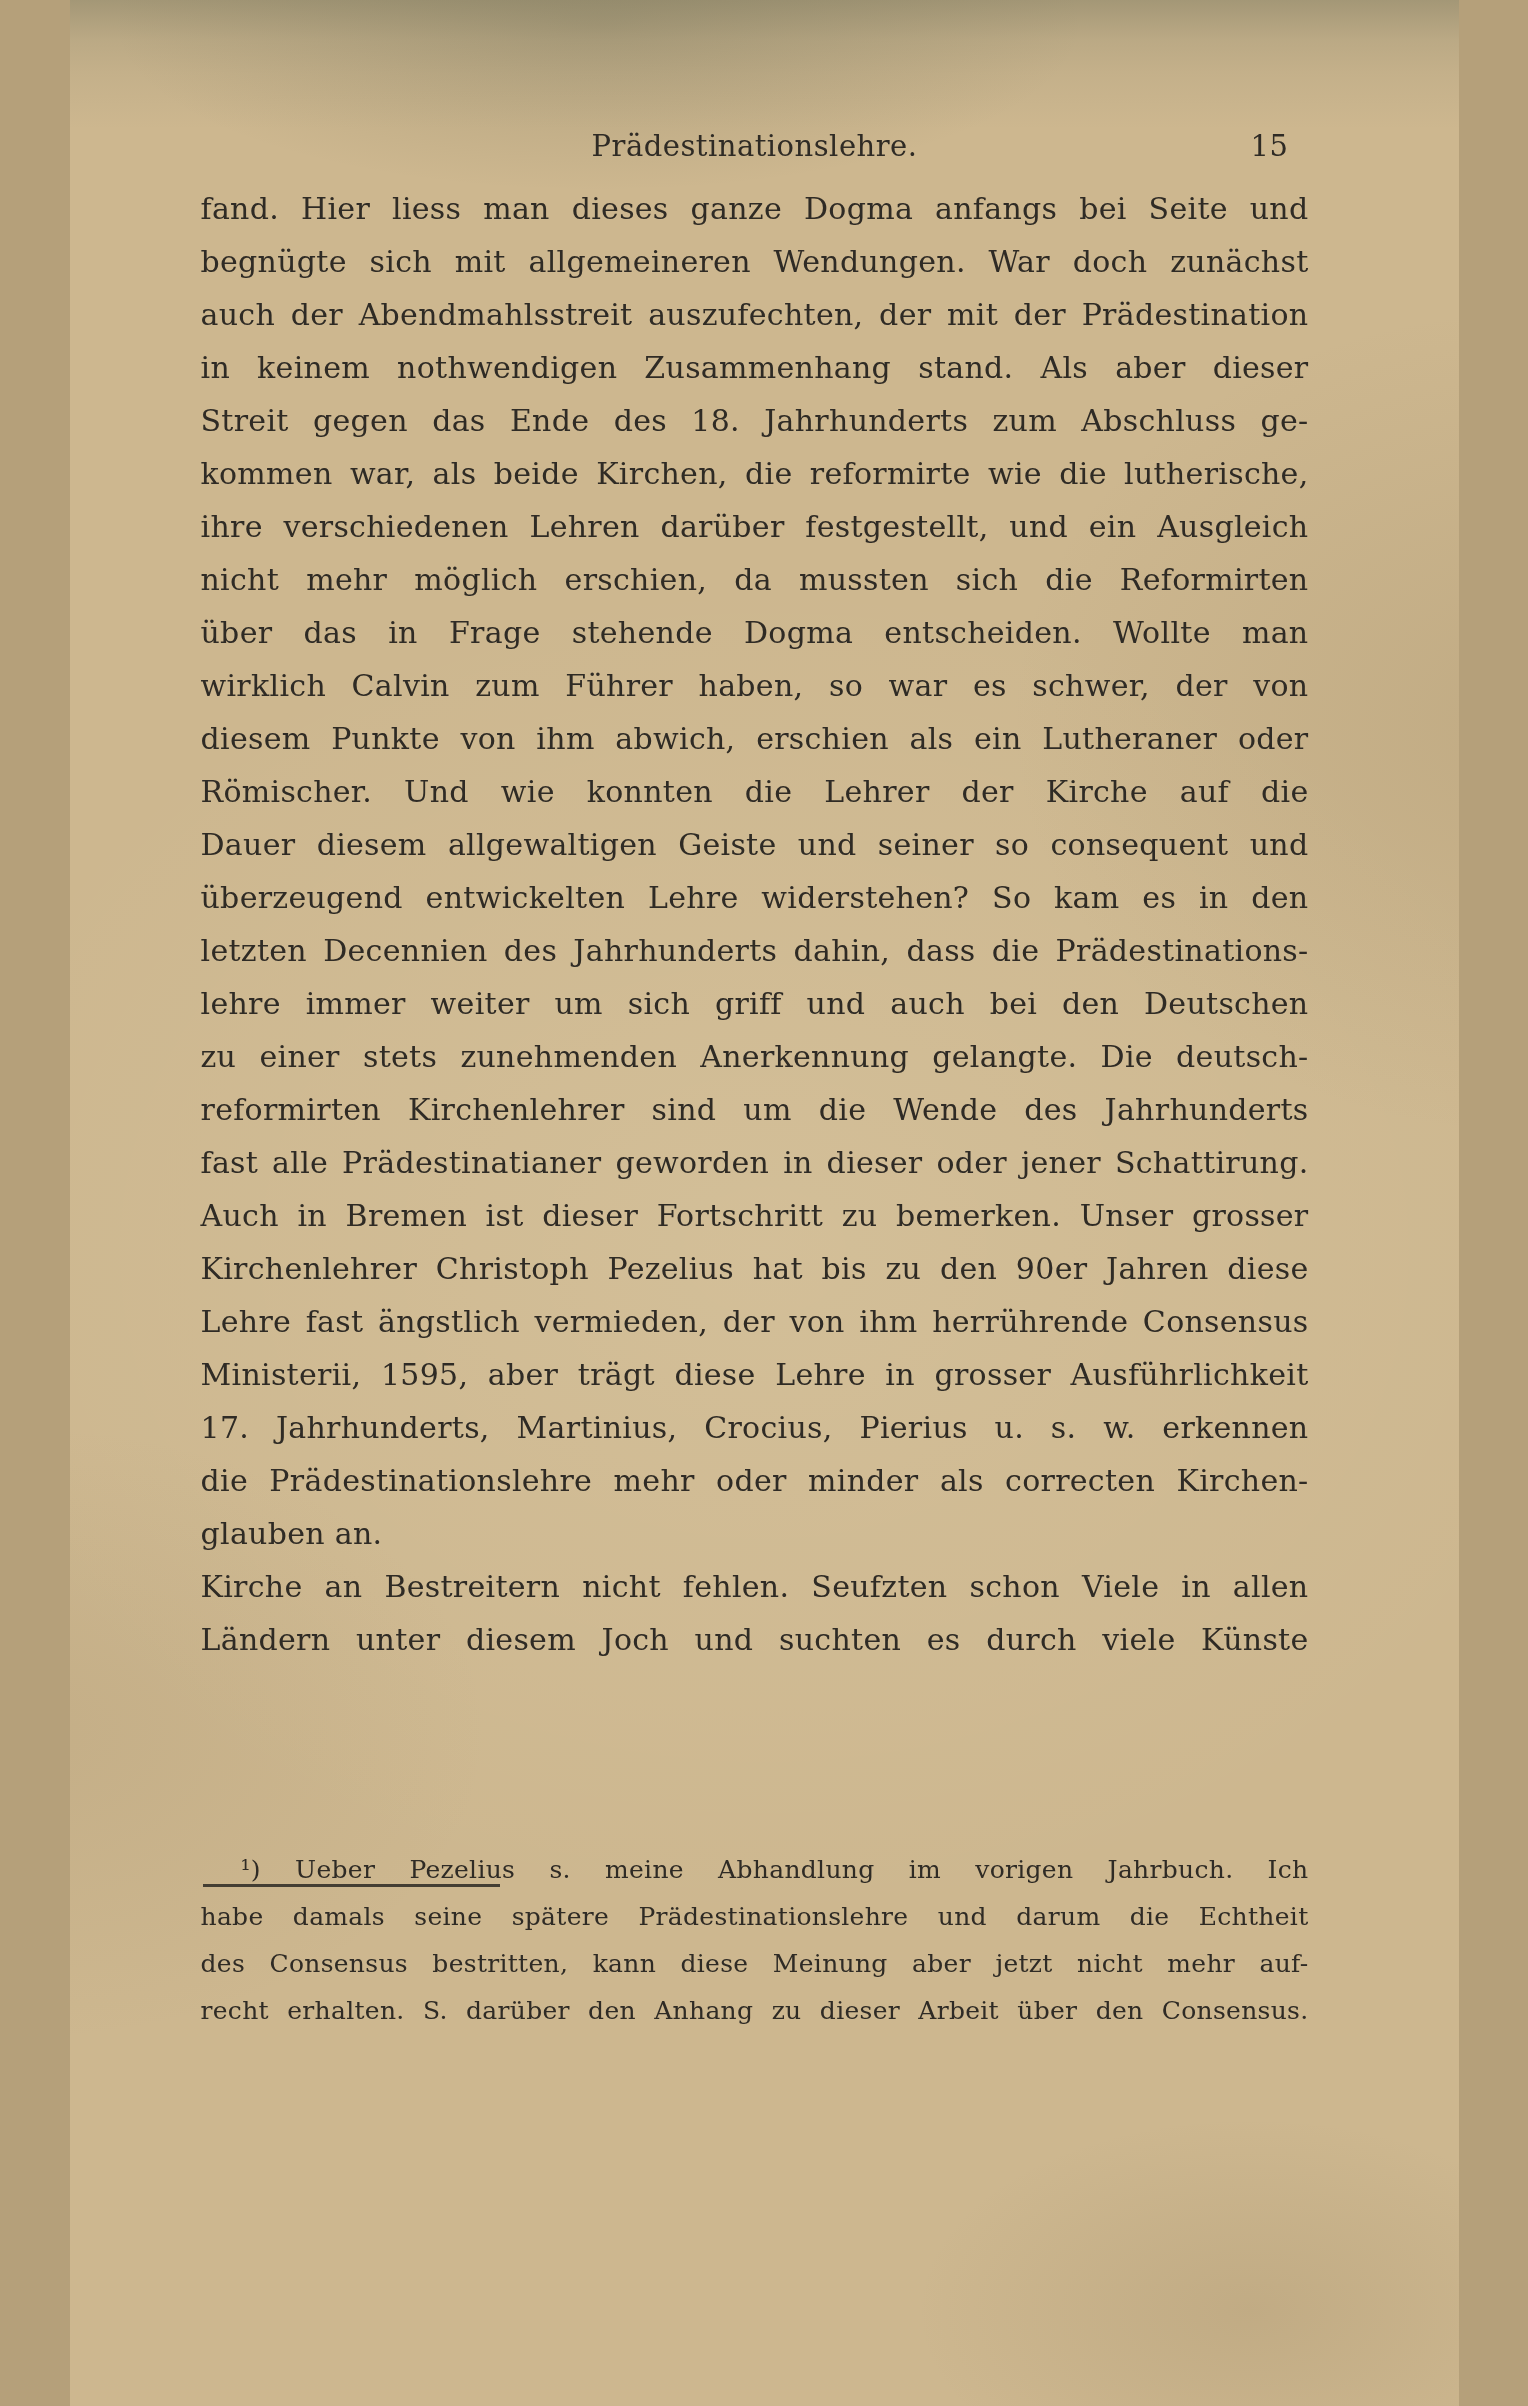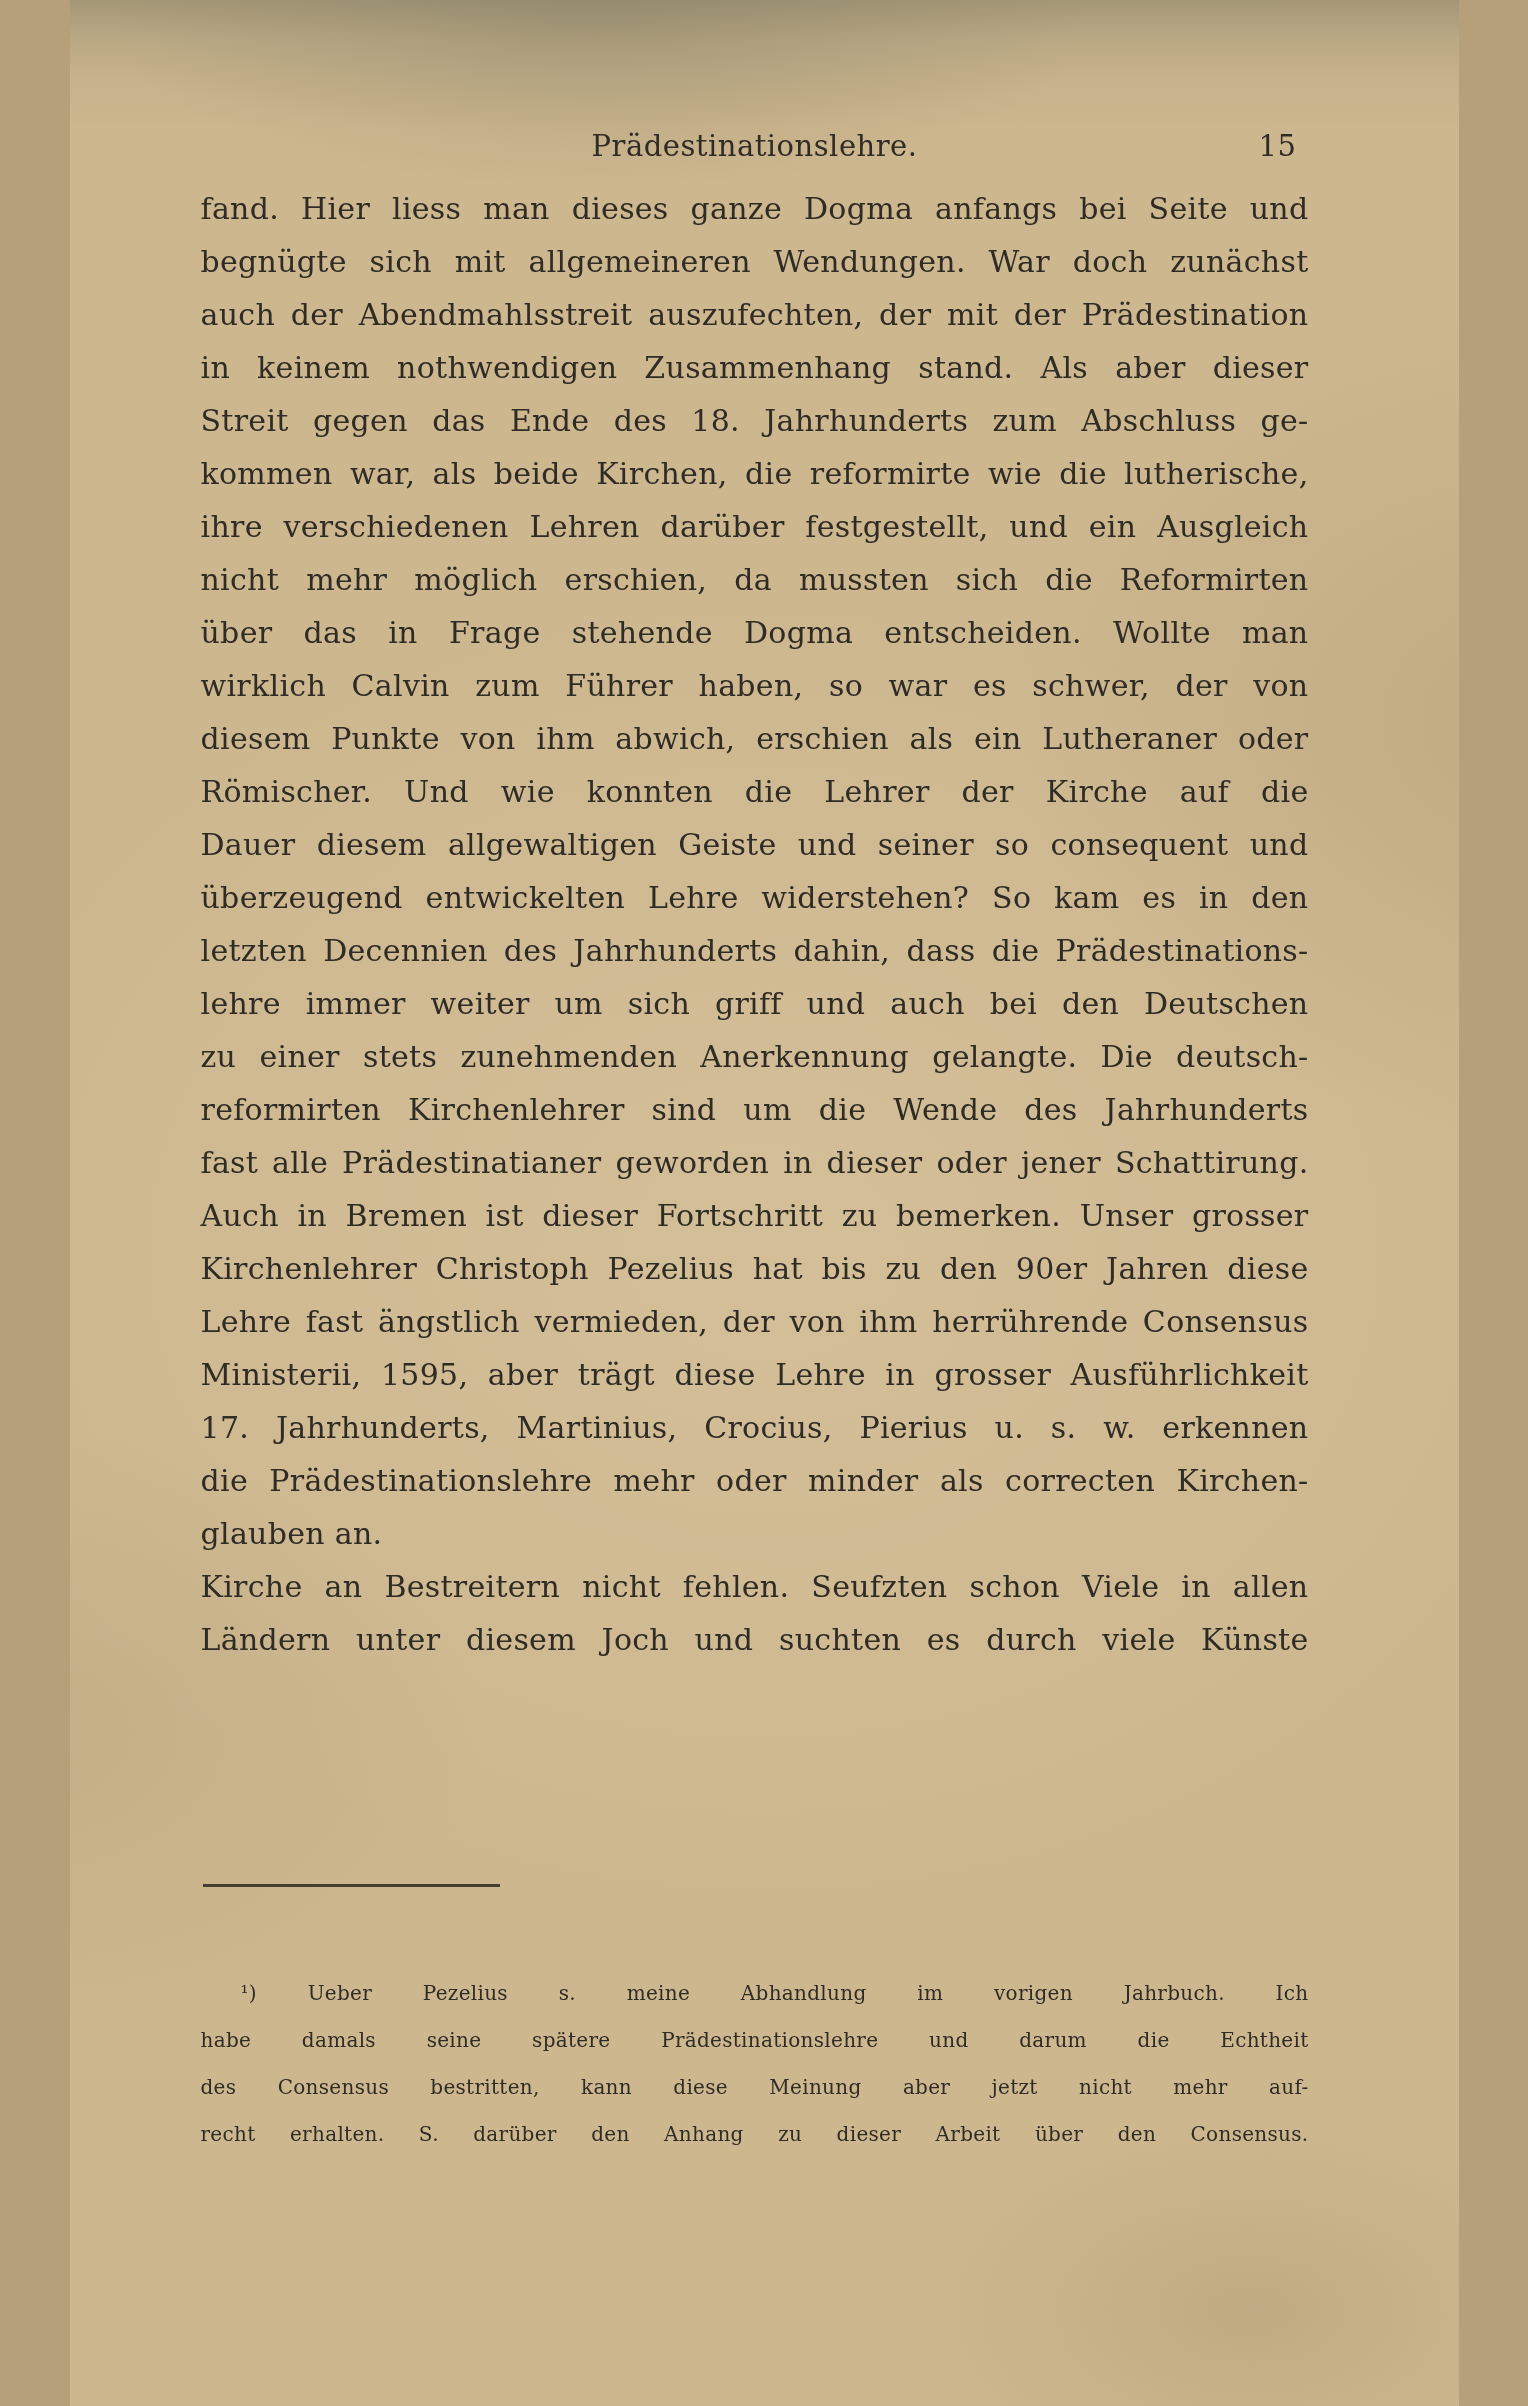--- a/index.html
+++ b/index.html
@@ -35,21 +35,21 @@
     letter-spacing: 0.5px;
   }
   .running-title {
     position: absolute;
     left: 0;
     right: 0;
     text-align: center;
   }
   .page-number {
     position: absolute;
-    right: 12px;
+    right: 20px;
     top: 0;
   }
   .body-text {
     position: absolute;
     top: 182px;
     left: 131px;
     right: 150px;
     font-size: 30px;
     line-height: 53px;
     letter-spacing: 0.3px;
@@ -69,24 +69,24 @@
     position: absolute;
     top: 1884px;
     left: 133px;
     width: 297px;
     border: 0;
     border-top: 3px solid #443e33;
     margin: 0;
   }
   .footnote-text {
     position: absolute;
-    top: 1970px;
+    top: 1846px;
     left: 131px;
     right: 150px;
-    font-size: 20px;
+    font-size: 25px;
     line-height: 47px;
     letter-spacing: 0.3px;
   }
   .fline {
     text-align: justify;
     text-align-last: justify;
   }
   .fline.indent {
     text-indent: 40px;
   }

